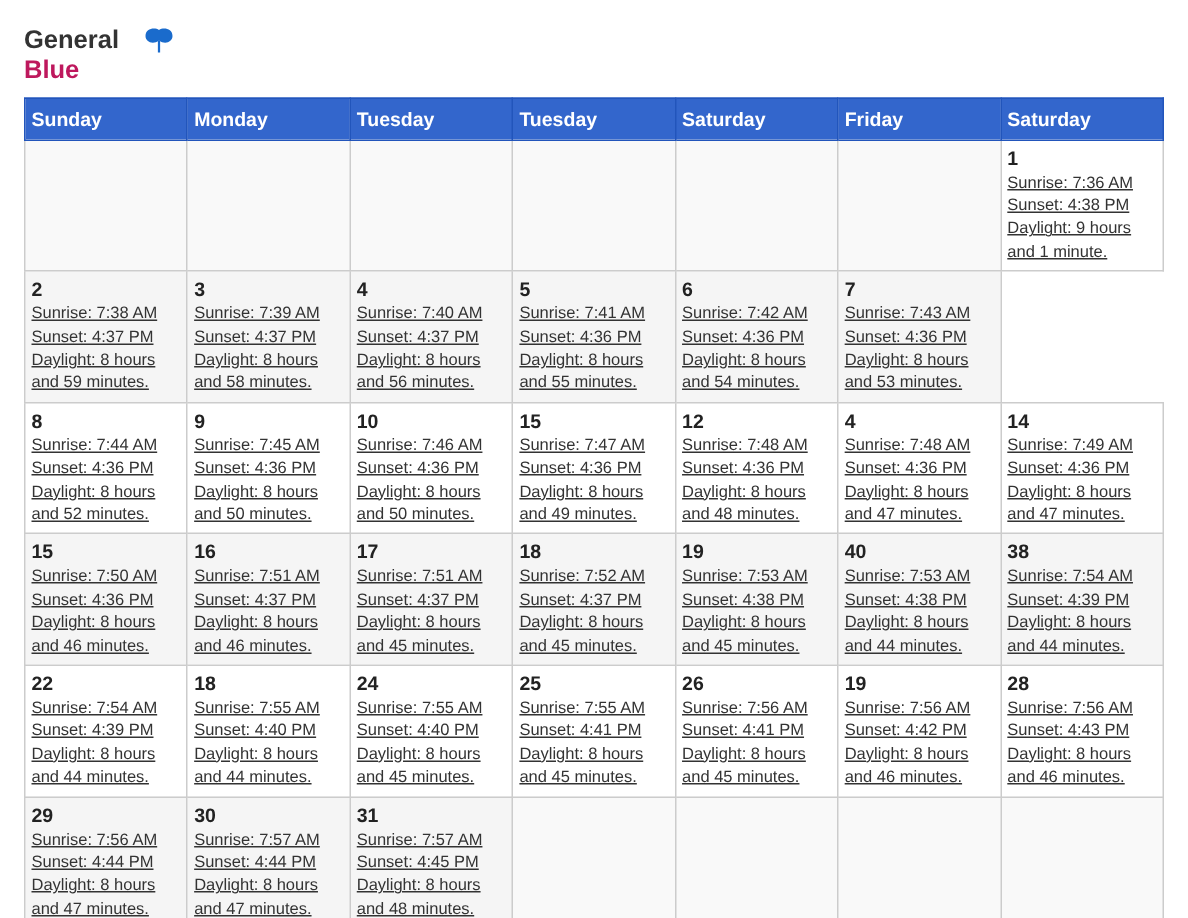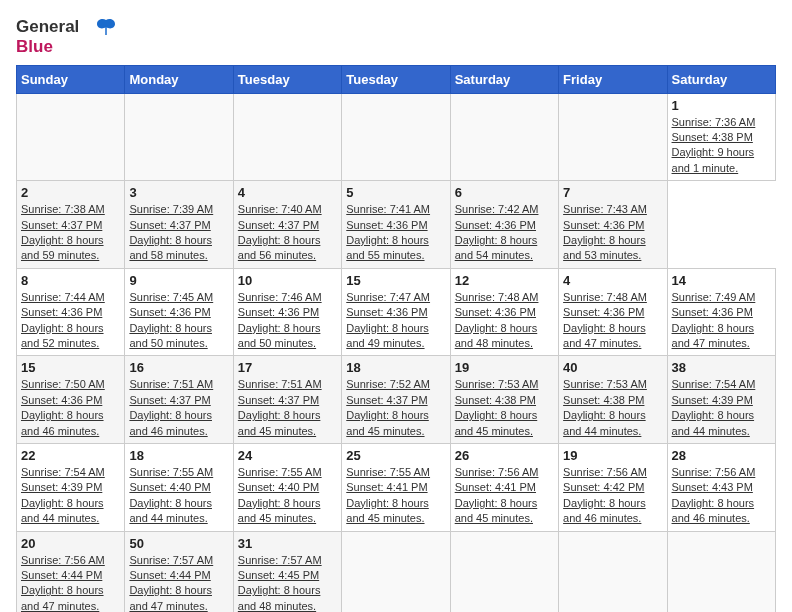--- a/index.html
+++ b/index.html
@@ -232,25 +232,25 @@
           <span class="day-number">19</span>
 <div class="day-info">Sunrise: 7:56 AM<br>Sunset: 4:42 PM<br>Daylight: 8 hours and 46 minutes.</div>
         </td>
         <td>
           <span class="day-number">28</span>
 <div class="day-info">Sunrise: 7:56 AM<br>Sunset: 4:43 PM<br>Daylight: 8 hours and 46 minutes.</div>
         </td>
       </tr>
       <tr>
         <td>
-          <span class="day-number">20</span>
+          <span class="day-number">29</span>
 <div class="day-info">Sunrise: 7:56 AM<br>Sunset: 4:44 PM<br>Daylight: 8 hours and 47 minutes.</div>
         </td>
         <td>
-          <span class="day-number">50</span>
+          <span class="day-number">30</span>
 <div class="day-info">Sunrise: 7:57 AM<br>Sunset: 4:44 PM<br>Daylight: 8 hours and 47 minutes.</div>
         </td>
         <td>
           <span class="day-number">31</span>
 <div class="day-info">Sunrise: 7:57 AM<br>Sunset: 4:45 PM<br>Daylight: 8 hours and 48 minutes.</div>
         </td>
         <td class="empty-cell"></td>
         <td class="empty-cell"></td>
         <td class="empty-cell"></td>
         <td class="empty-cell"></td>

